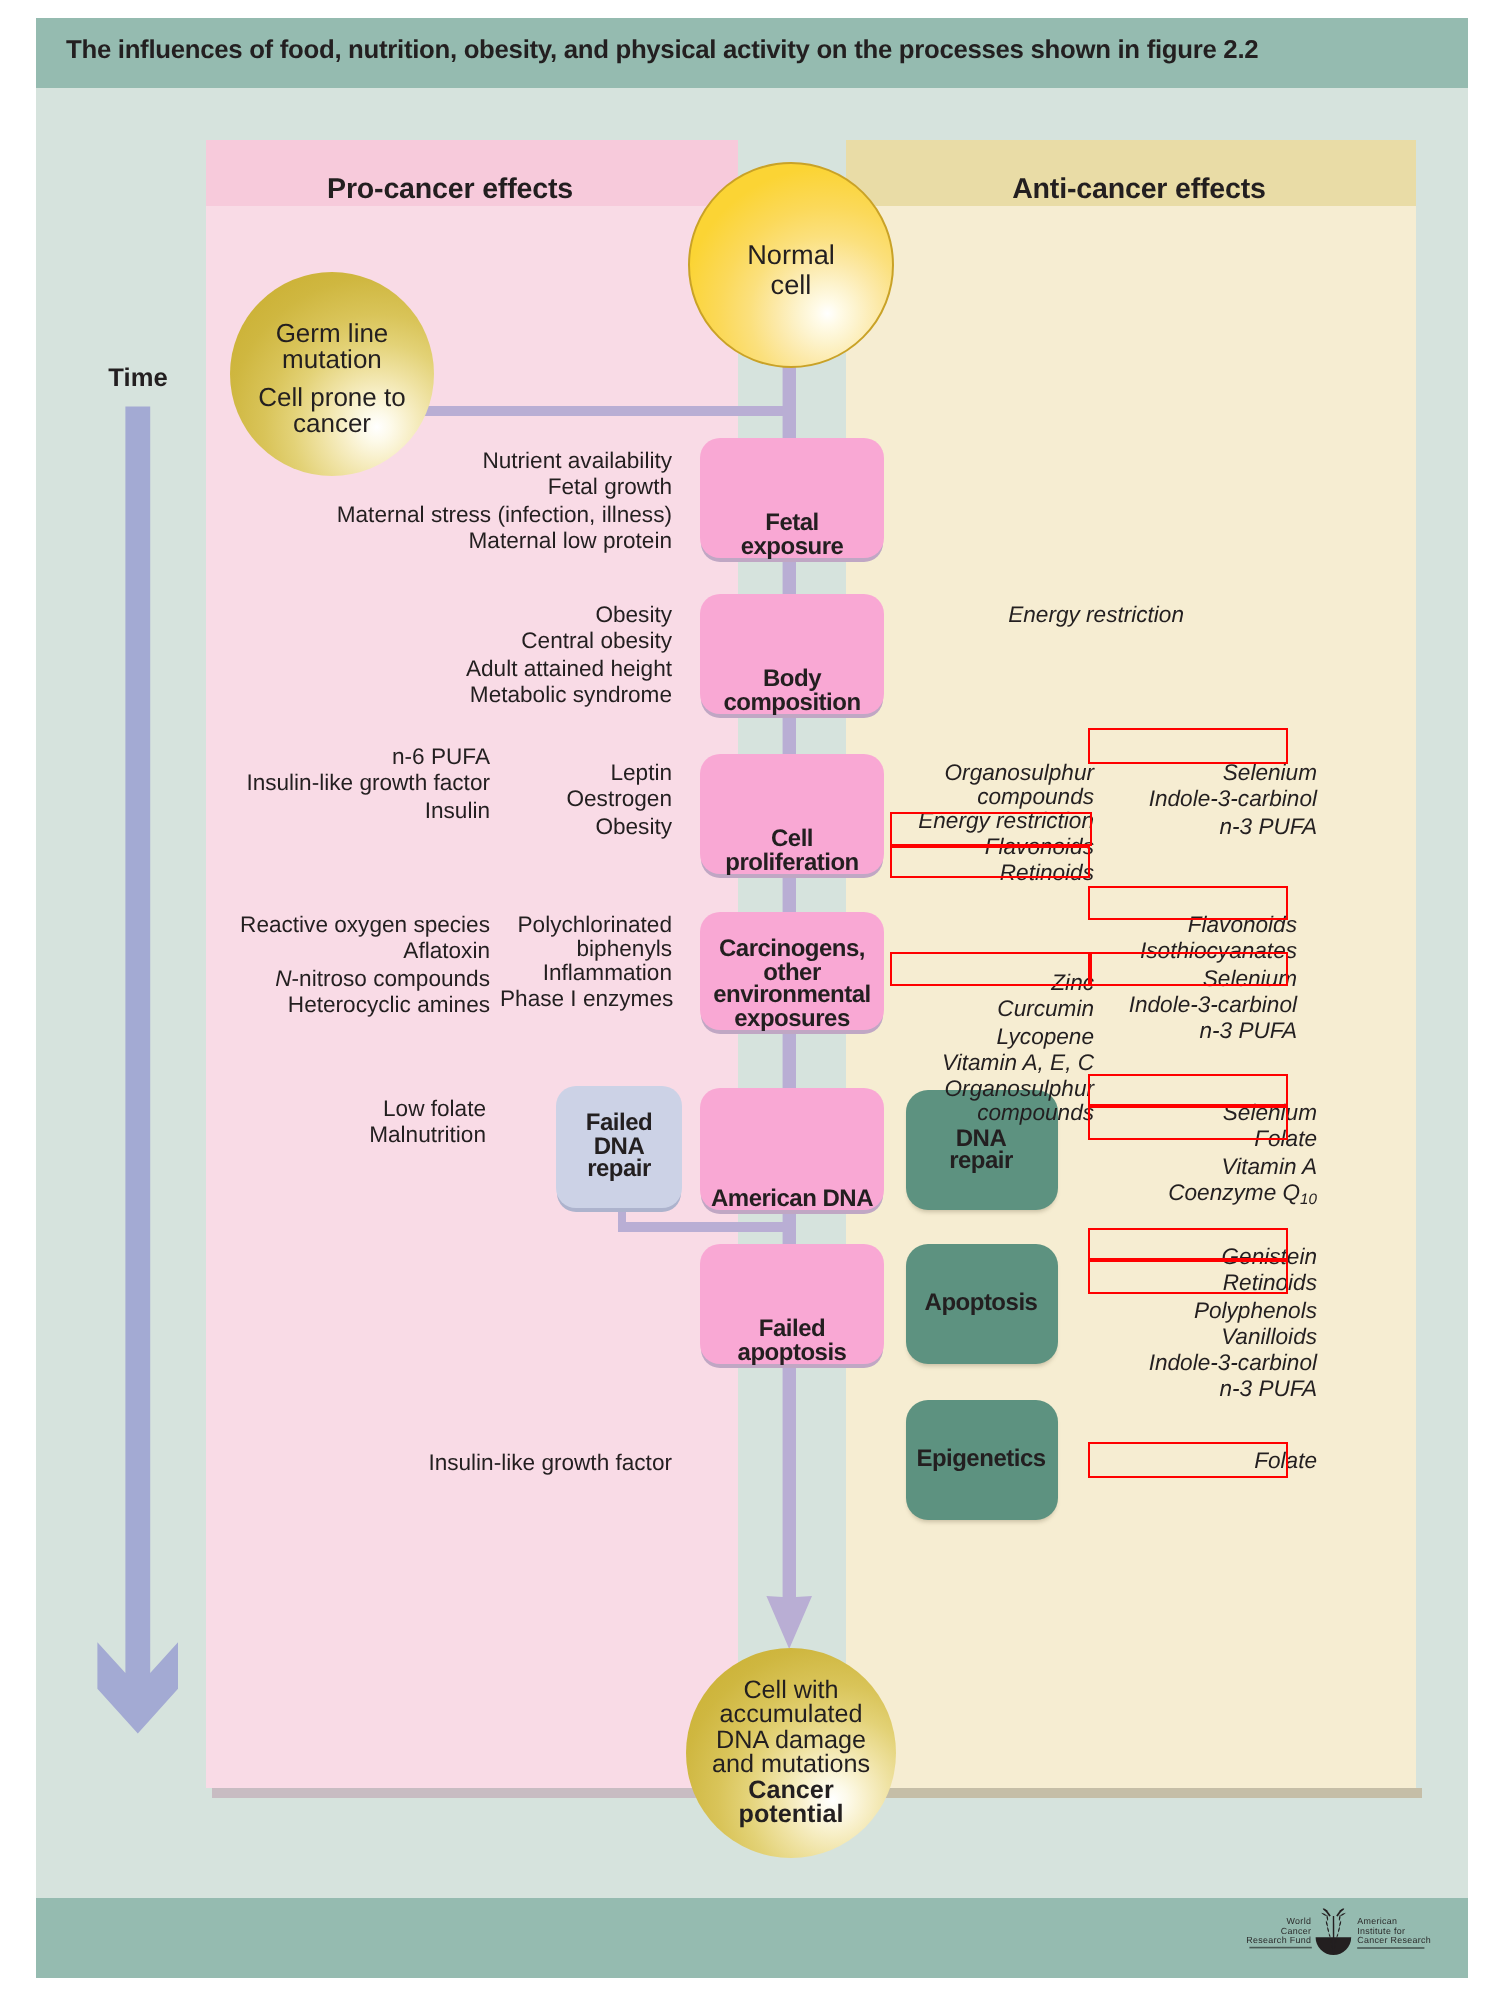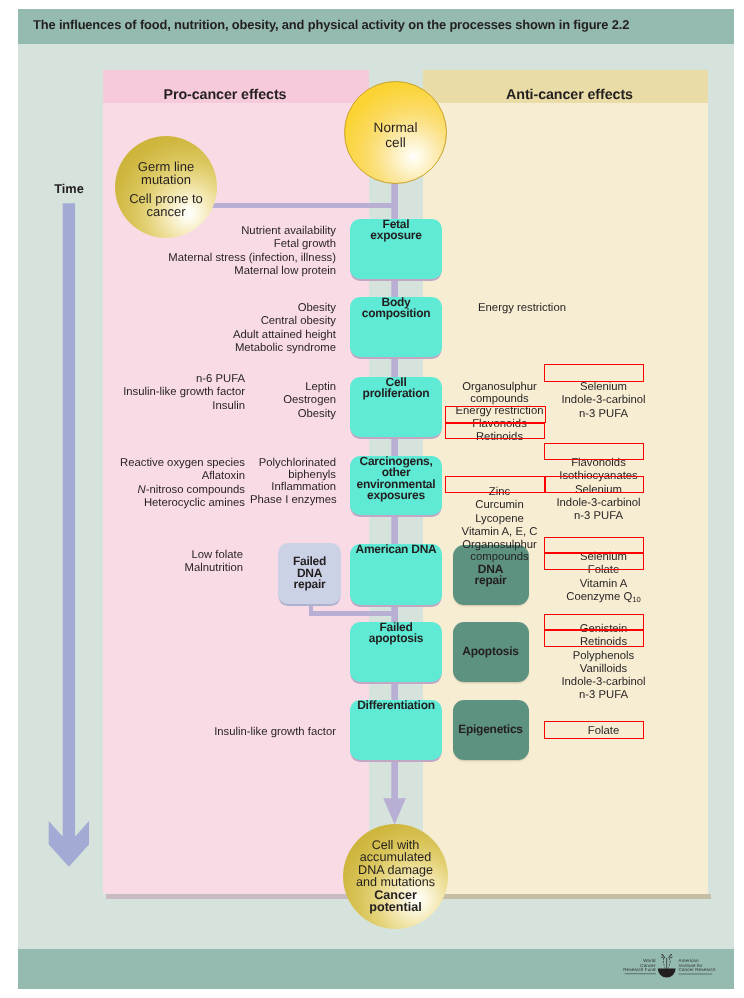--- a/index.html
+++ b/index.html
@@ -25,23 +25,23 @@
   .panel-title{font-size:14.3px;font-weight:bold;color:#231f20;text-align:center;top:87px;letter-spacing:-0.1px;}
   #pro-title{left:92px;width:266px;}
   #anti-title{left:427px;width:285px;}
 
   #green-band{left:369px;top:103px;width:54px;height:791px;background:#d6e3dd;}
   #spine{left:380px;top:130px;width:30px;height:698px;}
 
   #time-label{left:39px;top:181px;width:60px;text-align:center;font-size:12.8px;font-weight:bold;color:#231f20;}
   #time-arrow{left:45px;top:200px;width:48px;height:672px;}
 
-  .stage{width:92px;left:350px;border-radius:10px;background:#5eead4;
+  .stage{width:92px;left:350px;border-radius:10px;background:#f9a8d4;
          box-shadow:0 2.5px 0 -0.5px #c0a7c4;
-         display:flex;align-items:flex-start;justify-content:center;text-align:center;
+         display:flex;align-items:flex-end;justify-content:center;text-align:center;
          font-size:12px;font-weight:bold;color:#231f20;line-height:11.4px;letter-spacing:-0.25px;}
   .gbox{width:76px;left:452.5px;border-radius:11px;background:#5d9280;
         box-shadow:0 2px 2px -1px rgba(120,110,80,0.35);
         display:flex;align-items:center;justify-content:center;text-align:center;
         font-size:12px;font-weight:bold;color:#231f20;line-height:11.4px;letter-spacing:-0.25px;}
   #failed-dna-repair{width:63px;left:278px;top:543px;height:61px;border-radius:10px;background:#ccd2e6;
         box-shadow:0 2.5px 0 -0.5px #adb3cd;
         display:flex;align-items:center;justify-content:center;text-align:center;
         font-size:12px;font-weight:bold;color:#231f20;line-height:11.4px;letter-spacing:-0.25px;}
 
@@ -52,21 +52,21 @@
         border:1.2px solid #c9a227;box-sizing:border-box;}
   #germline-cell{left:115px;top:136px;width:102px;height:102px;font-size:13px;line-height:13.2px;
         background:radial-gradient(circle 88px at 72% 76%, #ffffff 0%, #fdfaea 8%, #f8f0cb 18%, #efe2a2 32%, #e3d277 48%, #d9c459 64%, #cfb740 85%, #ccb237 100%);}
   #cancer-cell{left:343px;top:823.5px;width:105px;height:105px;font-size:12.6px;line-height:12.5px;
         background:radial-gradient(circle 90px at 70% 72%, #ffffff 0%, #fdfaea 8%, #f8f0cb 18%, #efe2a2 32%, #e3d277 48%, #d9c459 64%, #cfb740 85%, #ccb237 100%);}
 
   .plist{font-size:11.3px;color:#231f20;}
   .plist div{line-height:13.25px;white-space:nowrap;}
   .plist div.w{line-height:10.4px;}
   .rt{text-align:right;}
-  .lt{text-align:center;}
+  .lt{text-align:right;font-style:italic;}
   .red-rect{border:1.6px solid #ff0000;box-sizing:border-box;}
   .conn{background:#b9aed4;position:absolute;}
   #logo{left:620px;top:952px;width:96px;height:30px;}
   .logo-txt{font-size:4.45px;fill:#2b2b2b;font-family:"Liberation Sans",sans-serif;letter-spacing:0.16px;}
   .plist sub{font-size:7.6px;vertical-align:-2px;letter-spacing:0;}
   .plist i{font-style:italic;}
 </style>
 </head>
 <body>
 
@@ -105,23 +105,20 @@
       <div>Cell<br>proliferation</div>
     </div>
 <div class="abs stage" id="stage-3" style="top:456px;height:59px;">
       <div>Carcinogens,<br>other<br>environmental<br>exposures</div>
     </div>
 <div class="abs stage" id="stage-4" style="top:544px;height:61px;">
       <div>American DNA</div>
     </div>
 <div class="abs stage" id="stage-5" style="top:622px;height:60px;">
       <div>Failed<br>apoptosis</div>
-    </div>
-<div class="abs stage" id="stage-6" style="top:700px;height:60px;">
-      <div>Differentiation</div>
     </div>
 <div class="abs" id="failed-dna-repair">
       <div>Failed<br>DNA<br>repair</div>
     </div>
 <div class="abs gbox" id="gbox-0" style="top:545px;height:60px;">
       <div>DNA<br>repair</div>
     </div>
 <div class="abs gbox" id="gbox-1" style="top:622px;height:60px;">
       <div>Apoptosis</div>
     </div>

